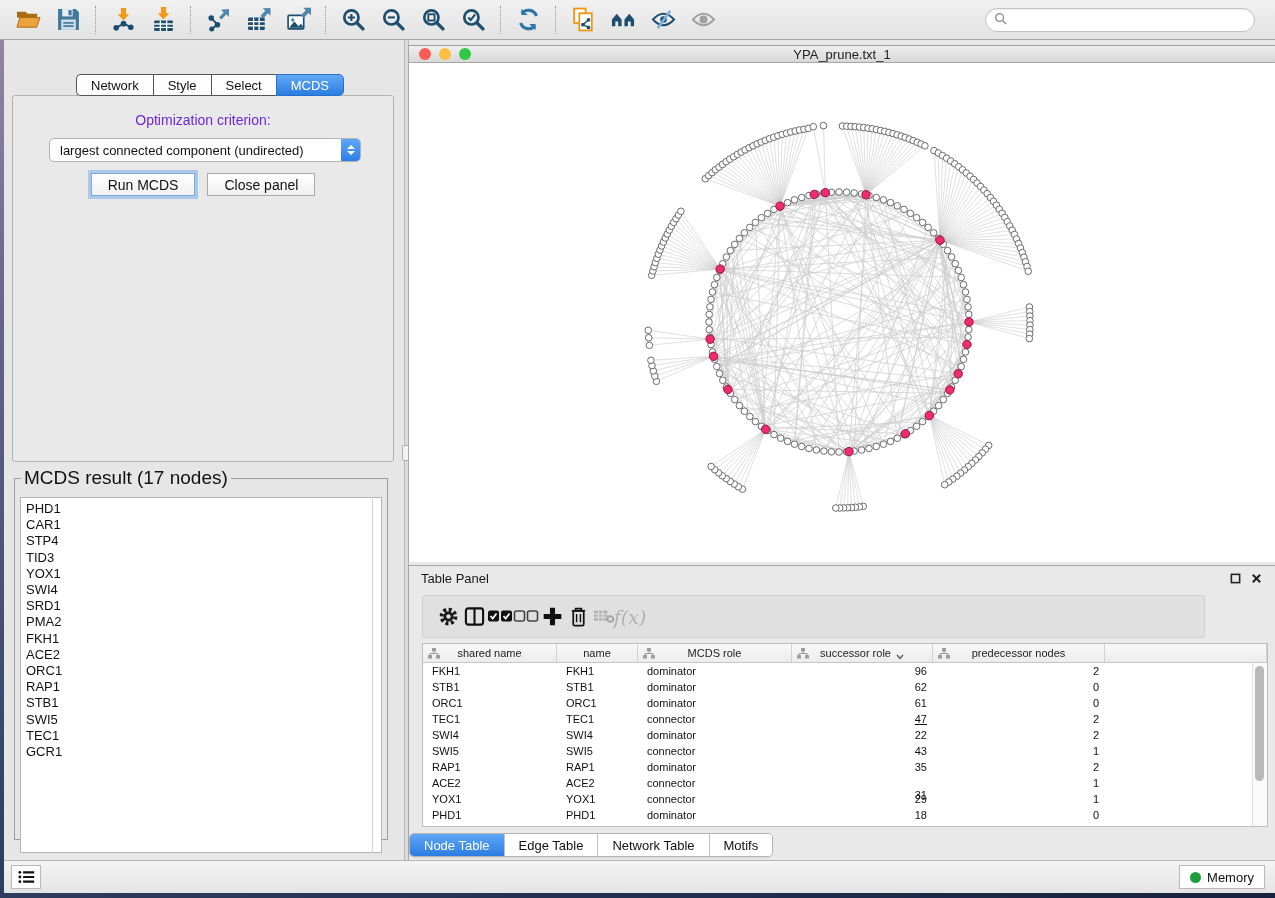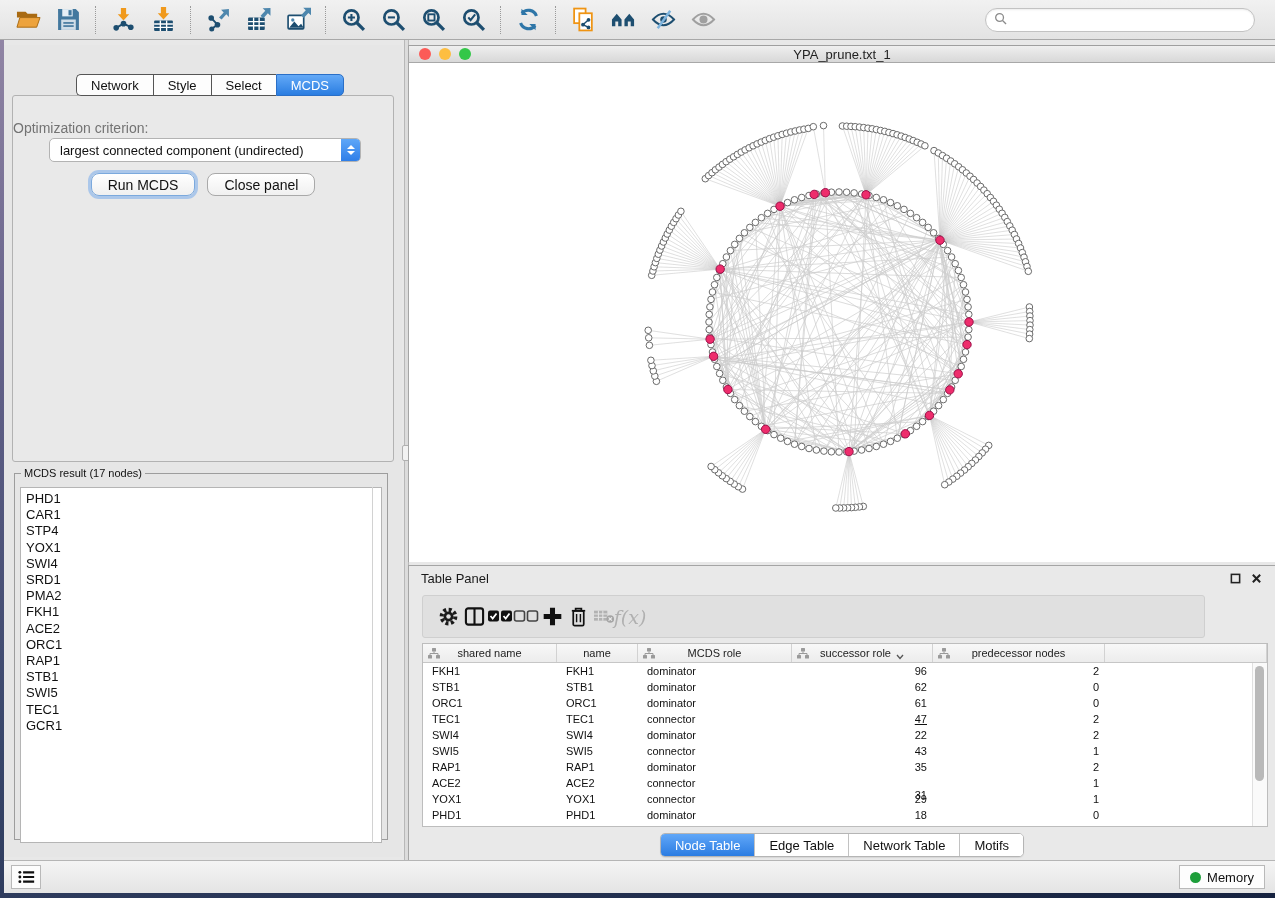--- a/index.html
+++ b/index.html
@@ -36,38 +36,38 @@
 
   .cp-tabs { position:absolute; left:72px; top:29px; display:flex; z-index:2; }
   .cp-tab { height:22px; padding:0 14px; font-size:13px; display:flex; align-items:center;
     background:#fdfdfd; border:1px solid #555; border-right:none; color:#111; }
   .cp-tab:first-child { border-radius:5px 0 0 5px; }
   .cp-tab:last-child { border-radius:0 5px 5px 0; border-right:1px solid #2a6fc7; }
   .cp-tab.active { background:linear-gradient(#63a9f7,#2a7de1); color:#fff; border-color:#2a6fc7; }
 
   .cp-content { position:absolute; left:8px; top:50px; width:382px; height:367px;
     border:1px solid #b2b2b2; border-radius:3px; background:#e9e9e9; }
-  .crit-label { text-align:left; margin-top:24px; font-size:14px; color:#737373; }
+  .crit-label { text-align:center; margin-top:16px; font-size:14px; color:#6d28d9; }
   .select-box { position:absolute; left:36px; top:42px; width:312px; height:24px; background:#fff;
     border:1px solid #b3b3b3; border-radius:5px; display:flex; align-items:center; font-size:13px; }
   .select-box .sel-text { padding-left:10px; flex:1; color:#111; }
   .select-stepper { width:19px; height:22px; border-radius:0 4px 4px 0;
     background:linear-gradient(#5ea7f8,#2e7ee8); display:flex; flex-direction:column;
     align-items:center; justify-content:center; gap:2px; }
   .select-stepper i { width:0; height:0; border-left:4px solid transparent; border-right:4px solid transparent; }
   .select-stepper .up { border-bottom:4px solid #fff; }
   .select-stepper .dn { border-top:4px solid #fff; }
   .cp-buttons { position:absolute; left:0; top:77px; width:100%; display:flex; justify-content:center; gap:12px; }
   .push-btn { height:23px; padding:0 16px; background:linear-gradient(#ffffff,#f0f0f0);
-    border:1px solid #a9a9a9; border-radius:8px; font:14px "Liberation Sans",sans-serif; color:#111; }
+    border:1px solid #a9a9a9; border-radius:0; font:14px "Liberation Sans",sans-serif; color:#111; }
   .push-btn.focused { border-color:#7ba9dd; box-shadow:0 0 0 3px rgba(110,165,235,.5); }
 
   .mcds-box { position:absolute; left:10px; top:422px; width:374px; height:373px;
     border:1px solid #9d9d9d; background:#e6e6e6; }
-  .mcds-box legend { font-size:11px; color:#111; margin-left:6px; padding:0 3px; }
+  .mcds-box legend { font-size:19px; color:#111; margin-left:6px; padding:0 3px; }
   .mcds-list { position:absolute; left:5px; top:8px; width:362px; height:356px; background:#fff;
     border:1px solid #b5b5b5; overflow:hidden; font-size:13px; line-height:16.2px; padding:3px 0 0 5px; color:#111; }
   .mcds-scroll-line { position:absolute; right:14px; top:8px; width:1px; height:356px; background:#d2d2d2; }
 
   
   .v-splitter { position:absolute; left:400px; top:0; width:5px; height:820px; background:#dcdcdc;
     border-left:1px solid #b8b8b8; border-right:1px solid #b8b8b8; }
   .v-splitter .grip { position:absolute; left:-3px; top:405px; width:9px; height:16px;
     background:#f2f2f2; border:1px solid #b0b0b0; border-radius:2px; }
 
@@ -106,21 +106,21 @@
   .dt-body { font-size:11px; color:#111; }
   .dt-row { display:flex; height:16px; align-items:center; }
   .dt-cell { overflow:hidden; white-space:nowrap; }
   .dt-cell.l { padding-left:9px; text-align:left; }
   .dt-cell.r { padding-right:6px; text-align:right; }
   .dt-scroll { position:absolute; right:0; top:19px; bottom:0; width:15px;
     background:#fafafa; border-left:1px solid #e0e0e0; }
   .dt-thumb { position:absolute; left:2px; top:3px; width:9px; height:115px;
     background:#b9b9b9; border-radius:5px; }
 
-  .tp-tabs { position:absolute; left:0; right:0; top:267px; display:flex; justify-content:center; }
+  .tp-tabs { position:absolute; left:0; right:0; top:267px; display:flex; }
   .seg-group { display:flex; border:1px solid #b5b5b5; border-radius:5px; overflow:hidden;
     background:#fff; box-shadow:0 1px 1px rgba(0,0,0,.08); }
   .seg { height:22px; padding:0 14px; display:flex; align-items:center; font-size:13px; color:#111;
     background:#fff; border-right:1px solid #c2c2c2; }
   .seg:last-child { border-right:none; }
   .seg.active { background:linear-gradient(#60a7f8,#2b7ce2); color:#fff; }
 
   
   .status-bar { position:absolute; left:0; bottom:0; width:1271px; height:33px;
     background:linear-gradient(#f4f4f4,#e4e4e4); border-top:1px solid #b5b5b5; }
@@ -299,20 +299,21 @@
           <button class="push-btn focused">Run MCDS</button>
           <button class="push-btn">Close panel</button>
         </div>
       </div>
       <fieldset class="mcds-box">
         <legend>MCDS result (17 nodes)</legend>
         <div class="mcds-list">
             <div>PHD1</div>
             <div>CAR1</div>
             <div>STP4</div>
+            <div>TID3</div>
             <div>YOX1</div>
             <div>SWI4</div>
             <div>SRD1</div>
             <div>PMA2</div>
             <div>FKH1</div>
             <div>ACE2</div>
             <div>ORC1</div>
             <div>RAP1</div>
             <div>STB1</div>
             <div>SWI5</div>

